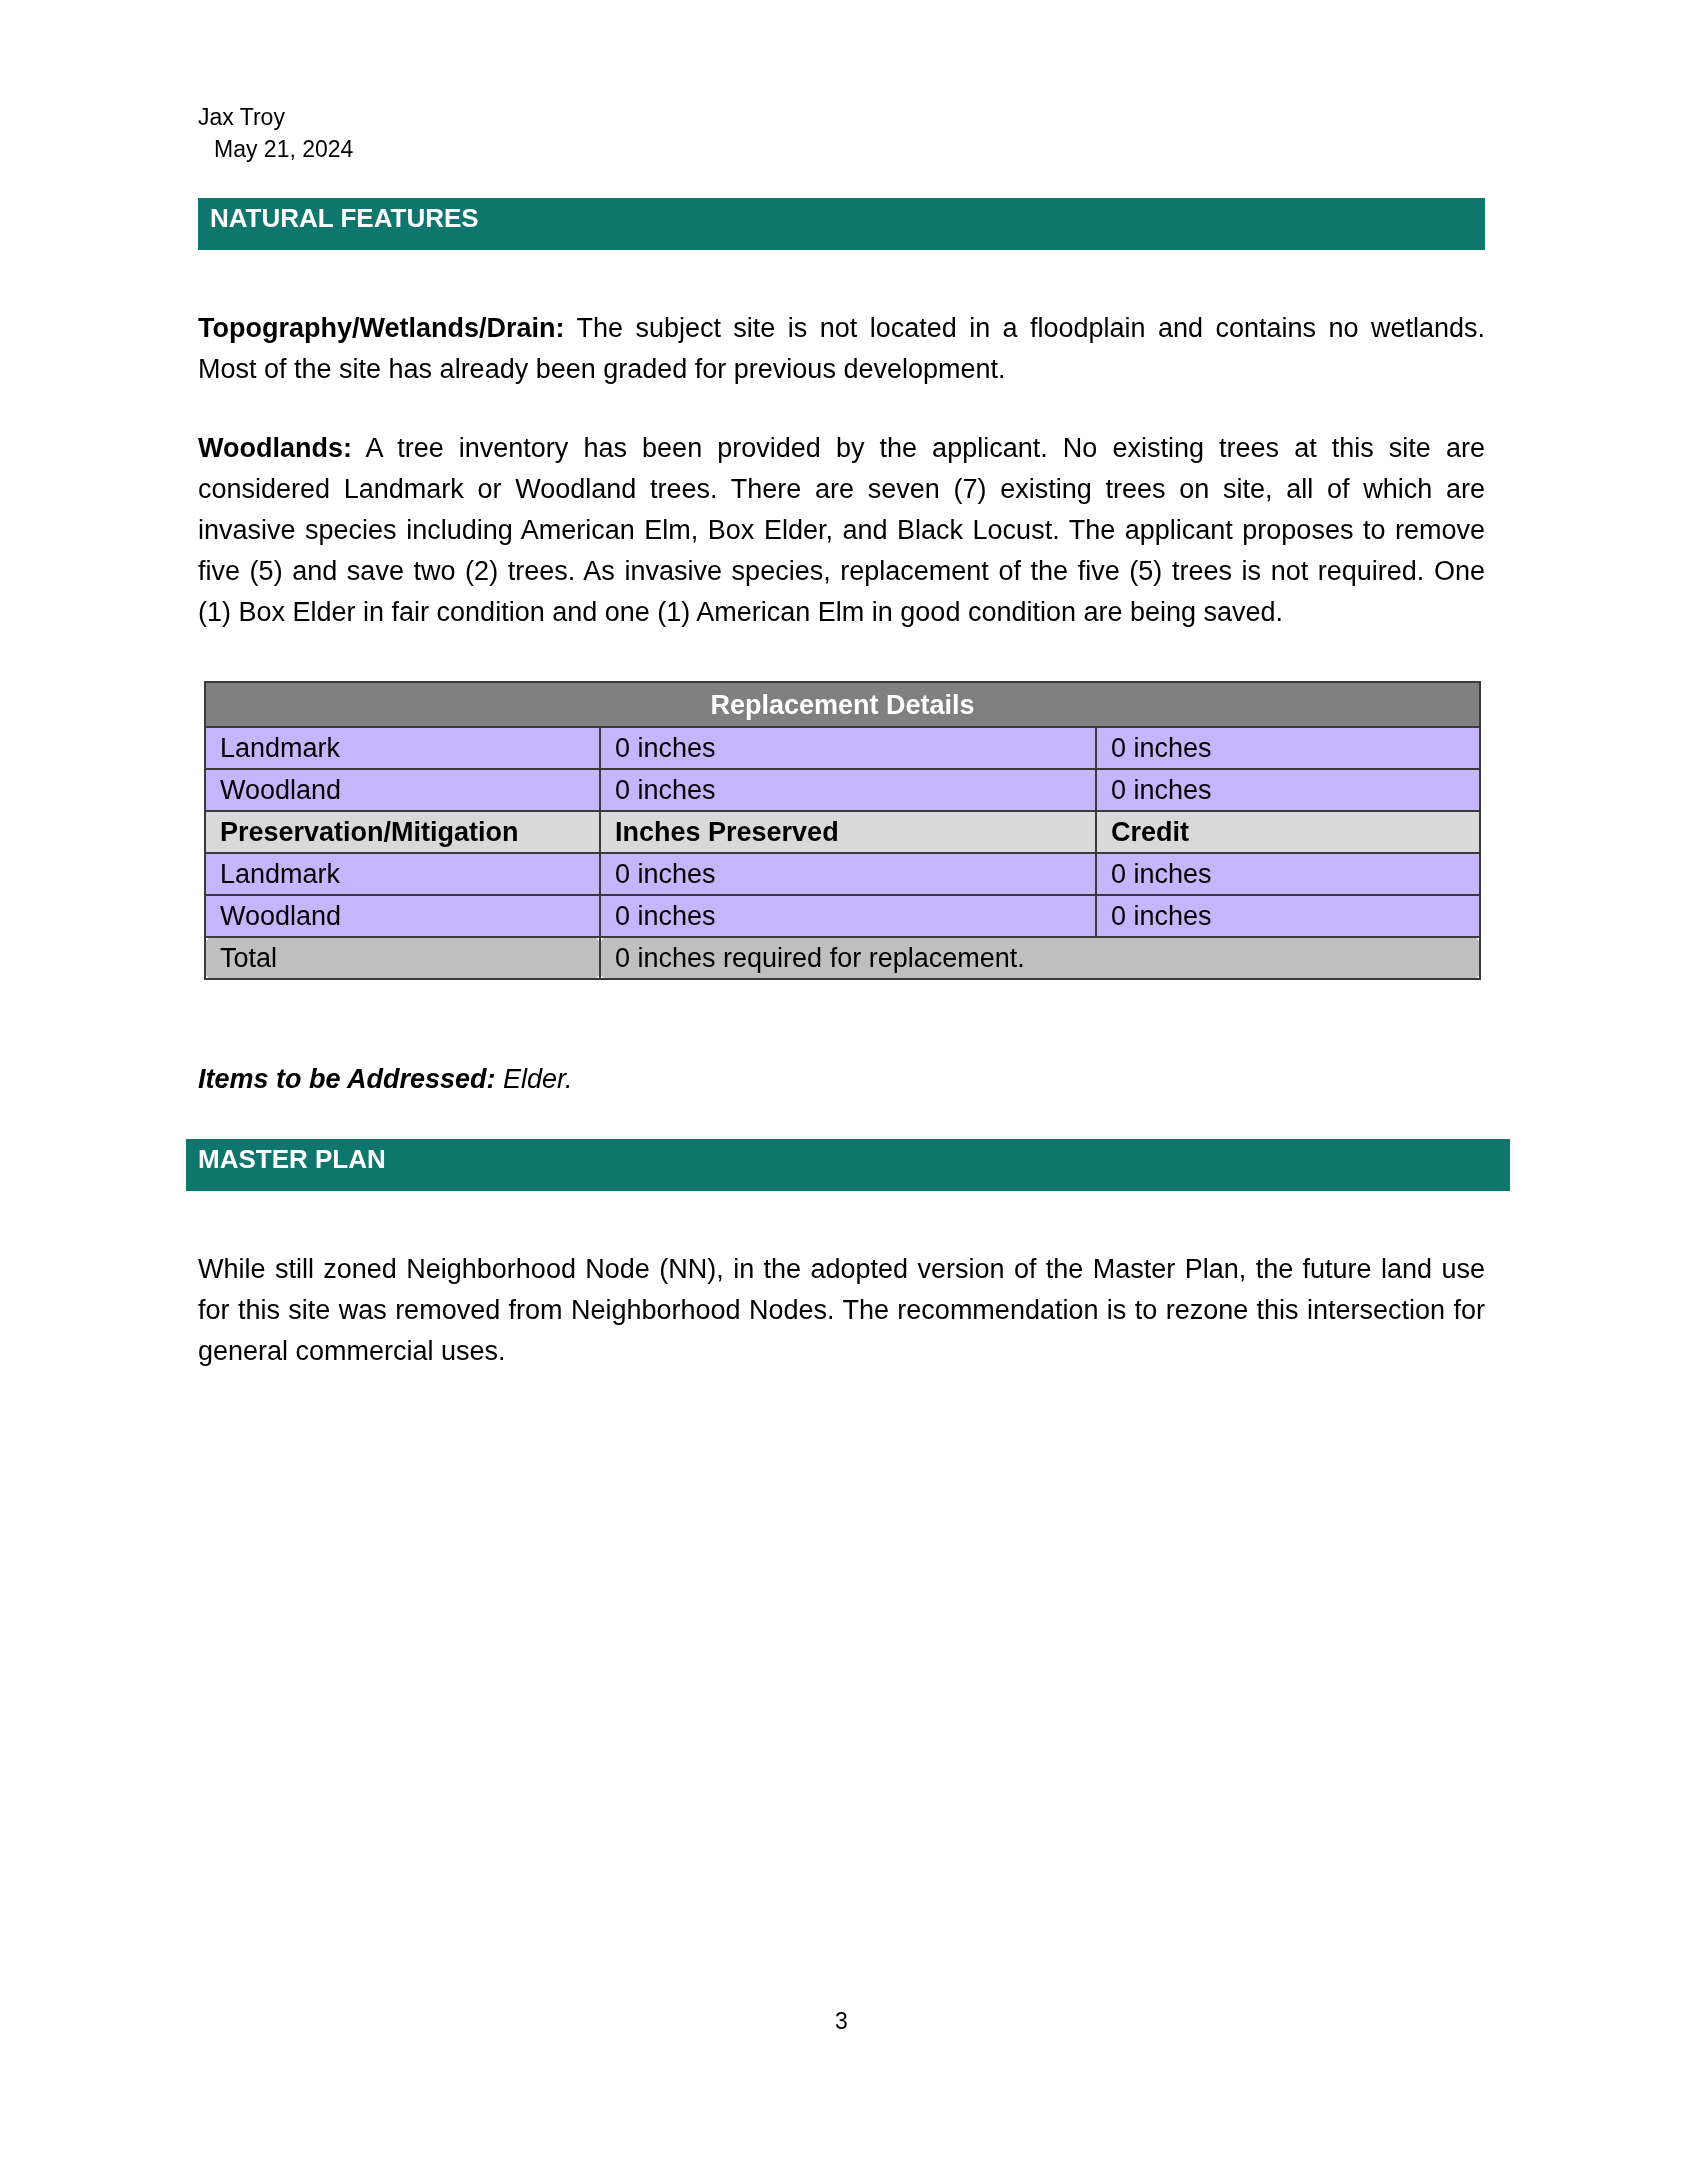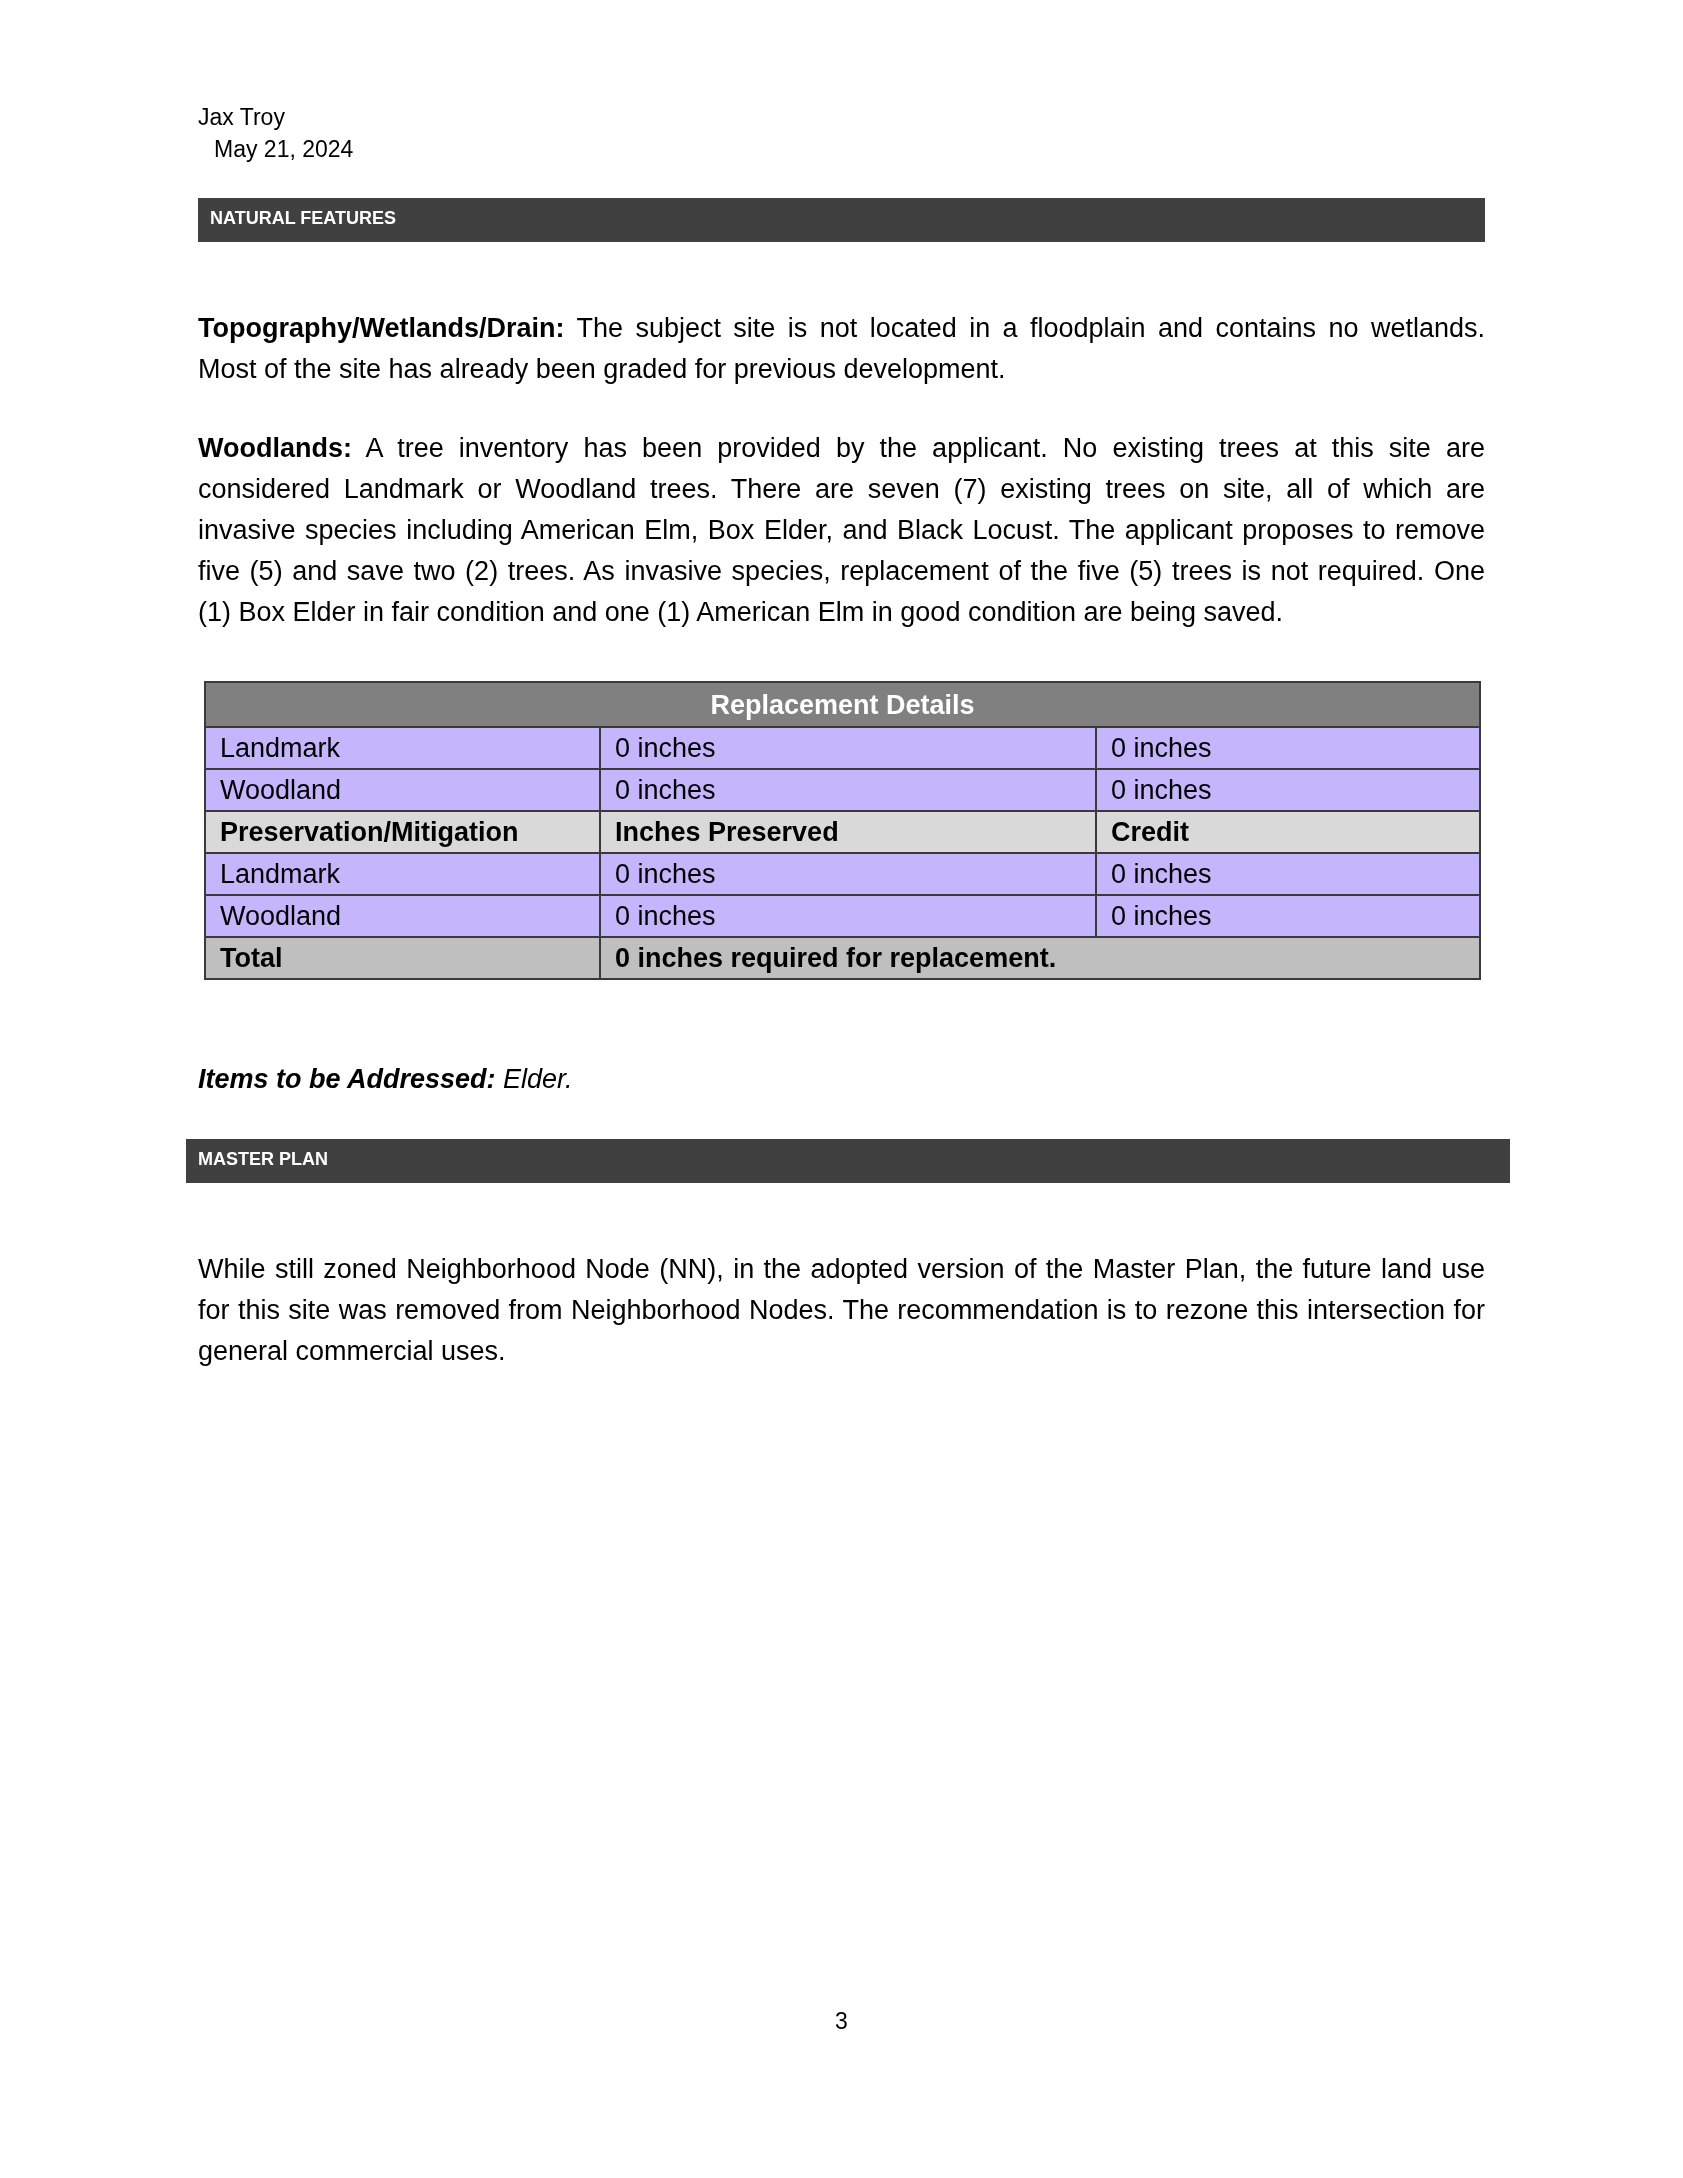--- a/index.html
+++ b/index.html
@@ -5,22 +5,22 @@
   html, body { margin: 0; padding: 0; background: #ffffff; }
   body {
     width: 1683px; height: 2178px; position: relative; overflow: hidden;
     font-family: "Liberation Sans", "DejaVu Sans", sans-serif;
     color: #000000;
   }
   .hdr-line {
     position: absolute; left: 198px; font-size: 23px; line-height: 32px;
   }
   .section-bar {
-    position: absolute; background: #404040; color: #ffffff;
-    font-weight: bold; font-size: 18px; line-height: 40px; height: 44px;
+    position: absolute; background: #0f766e; color: #ffffff;
+    font-weight: bold; font-size: 26px; line-height: 40px; height: 52px;
     box-sizing: border-box; padding-left: 12px;
   }
   .para {
     position: absolute; left: 198px; width: 1287px;
     font-size: 27px; line-height: 41px; text-align: justify; margin-top: 28px;
   }
   .para b { font-weight: bold; }
 
   table.rep {
     position: absolute; left: 204px; top: 681px; width: 1275px;
@@ -29,21 +29,21 @@
   }
   table.rep td {
     border: 2px solid #3a3a3a; padding: 0 14px; height: 40px; line-height: 38px;
     vertical-align: middle; white-space: nowrap; overflow: hidden;
   }
   table.rep tr.title td {
     background: #808080; color: #ffffff; font-weight: bold; text-align: center; height: 43px;
   }
   table.rep tr.head td { background: #D9D9D9; font-weight: bold; }
   table.rep tr.data td { background: #c4b5fd; }
-  table.rep tr.total td { background: #BFBFBF; font-weight: bold; }
+  table.rep tr.total td { background: #BFBFBF; font-weight: normal; border-radius: 8px; }
 
   .items {
     position: absolute; left: 198px; top: 1059px; font-size: 27px; line-height: 41px; font-style: italic;
   }
   .items b { font-weight: bold; }
   .page-num {
     position: absolute; left: 0; width: 1683px; top: 2008px; text-align: center; font-size: 23px;
   }
 </style>
 </head>

